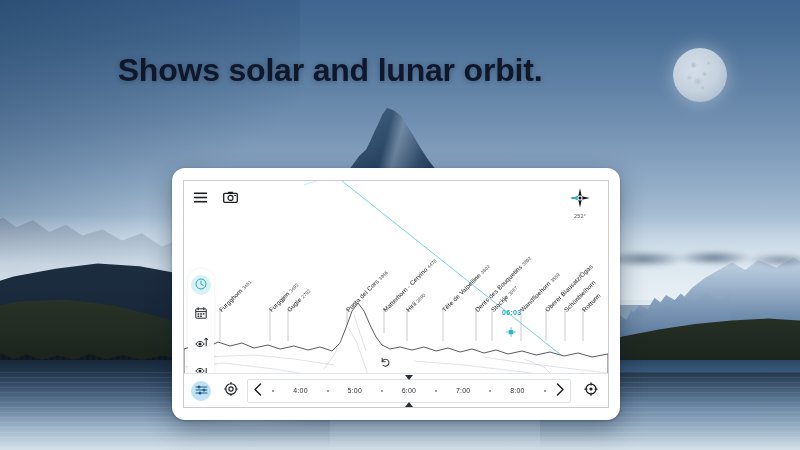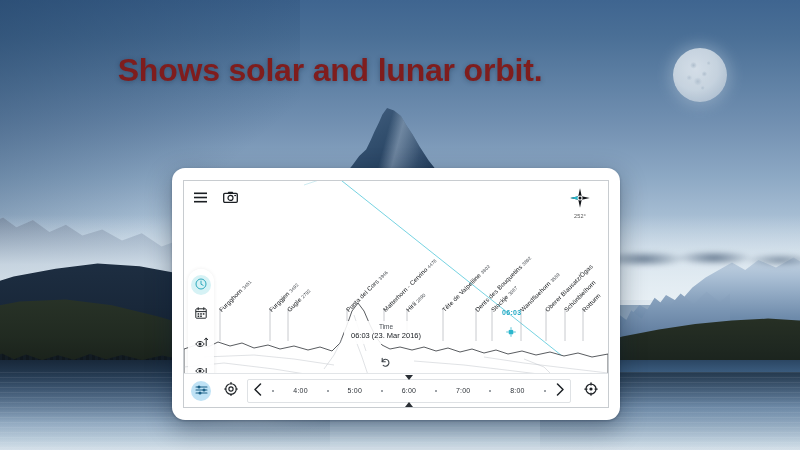--- a/index.html
+++ b/index.html
@@ -153,21 +153,21 @@
       radial-gradient(circle 3px at 55% 74%, rgba(150,168,186,.4), rgba(150,168,186,0) 70%),
       radial-gradient(circle at 42% 38%, #dfe7ee 0%, #cfdae4 48%, #b8c7d6 76%, #9fb3c6 100%);
     box-shadow:0 0 14px 4px rgba(215,228,240,.30);
     opacity:.92;
   }
 
   
   #headline {
     position:absolute; left:0; top:52px; width:660px;
     text-align:center;
-    font-size:32px; font-weight:700; color:#7f1d1d;
+    font-size:32px; font-weight:700; color:#0f172a;
     letter-spacing:-.2px;
     text-shadow:0 1px 5px rgba(20,40,65,.40);
   }
 
   
   #tablet {
     position:absolute; left:172px; top:168px; width:448px; height:252px;
     background:#ffffff;
     border-radius:13px;
     box-shadow:0 8px 26px rgba(12,28,48,.40), 0 1px 3px rgba(12,28,48,.30);
@@ -414,24 +414,20 @@
         <circle cx="5" cy="5" r="2.6" fill="#2bb6cd"></circle>
         <g stroke="#2bb6cd" stroke-width="0.9">
           <line x1="5" y1="0.3" x2="5" y2="1.9"></line>
           <line x1="5" y1="8.1" x2="5" y2="9.7"></line>
           <line x1="0.3" y1="5" x2="1.9" y2="5"></line>
           <line x1="8.1" y1="5" x2="9.7" y2="5"></line>
         </g>
       </svg>
     </div>
 
-    <div class="tooltip">
-      <div class="tt-title">Time</div>
-      <div class="tt-val">06:03 (23. Mar 2016)</div>
-    </div>
 
     <span class="undo-ico">
       <svg width="11" height="11" viewBox="0 0 11 11">
         <path d="M2.2 4.4 A3.5 3.5 0 1 1 3.2 8.4" fill="none" stroke="#3c4248" stroke-width="1.1" stroke-linecap="round"></path>
         <path d="M2.2 1.4 L2.2 4.7 L5.3 4.7" fill="none" stroke="#3c4248" stroke-width="1.1" stroke-linecap="round" stroke-linejoin="round"></path>
       </svg>
     </span>
 
     <div class="side-rail">
       <div class="rail-btn sel-teal">

